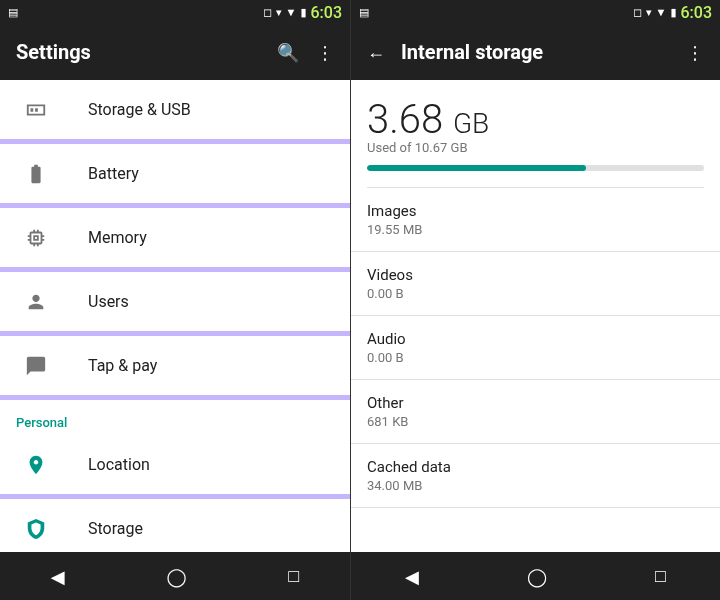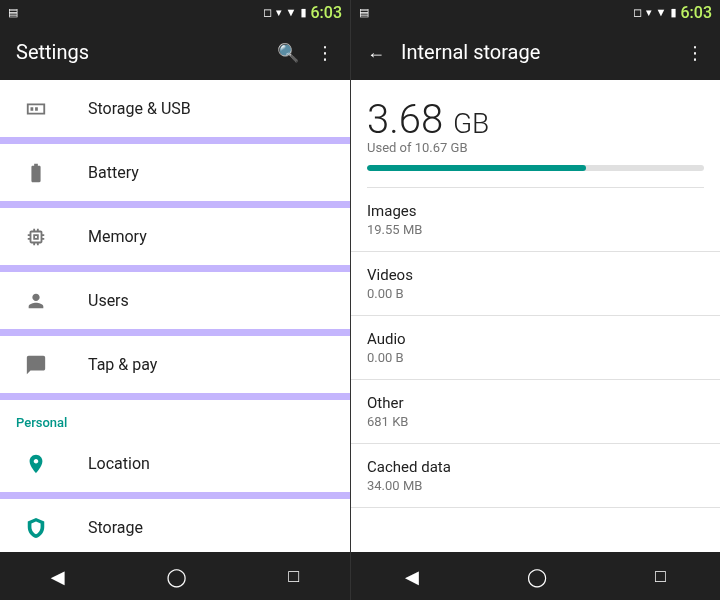--- a/index.html
+++ b/index.html
@@ -58,21 +58,21 @@
       height: 56px;
       display: flex;
       align-items: center;
       padding: 0 16px;
       justify-content: space-between;
     }
 
     .toolbar-title {
       color: #fff;
       font-size: 20px;
-      font-weight: 400;
+      font-weight: 700;
     }
 
     .toolbar-actions {
       display: flex;
       gap: 16px;
     }
 
     .toolbar-icon {
       color: #fff;
       font-size: 18px;
@@ -83,21 +83,21 @@
       flex: 1;
       overflow-y: auto;
       background: #fff;
     }
 
     .settings-item {
       display: flex;
       align-items: center;
       padding: 0 16px;
       height: 64px;
-      border-bottom: 7px solid #c4b5fd;
+      border-bottom: 5px solid #c4b5fd;
       cursor: pointer;
     }
 
     .item-icon {
       width: 40px;
       display: flex;
       align-items: center;
       justify-content: center;
       color: #757575;
       font-size: 20px;

